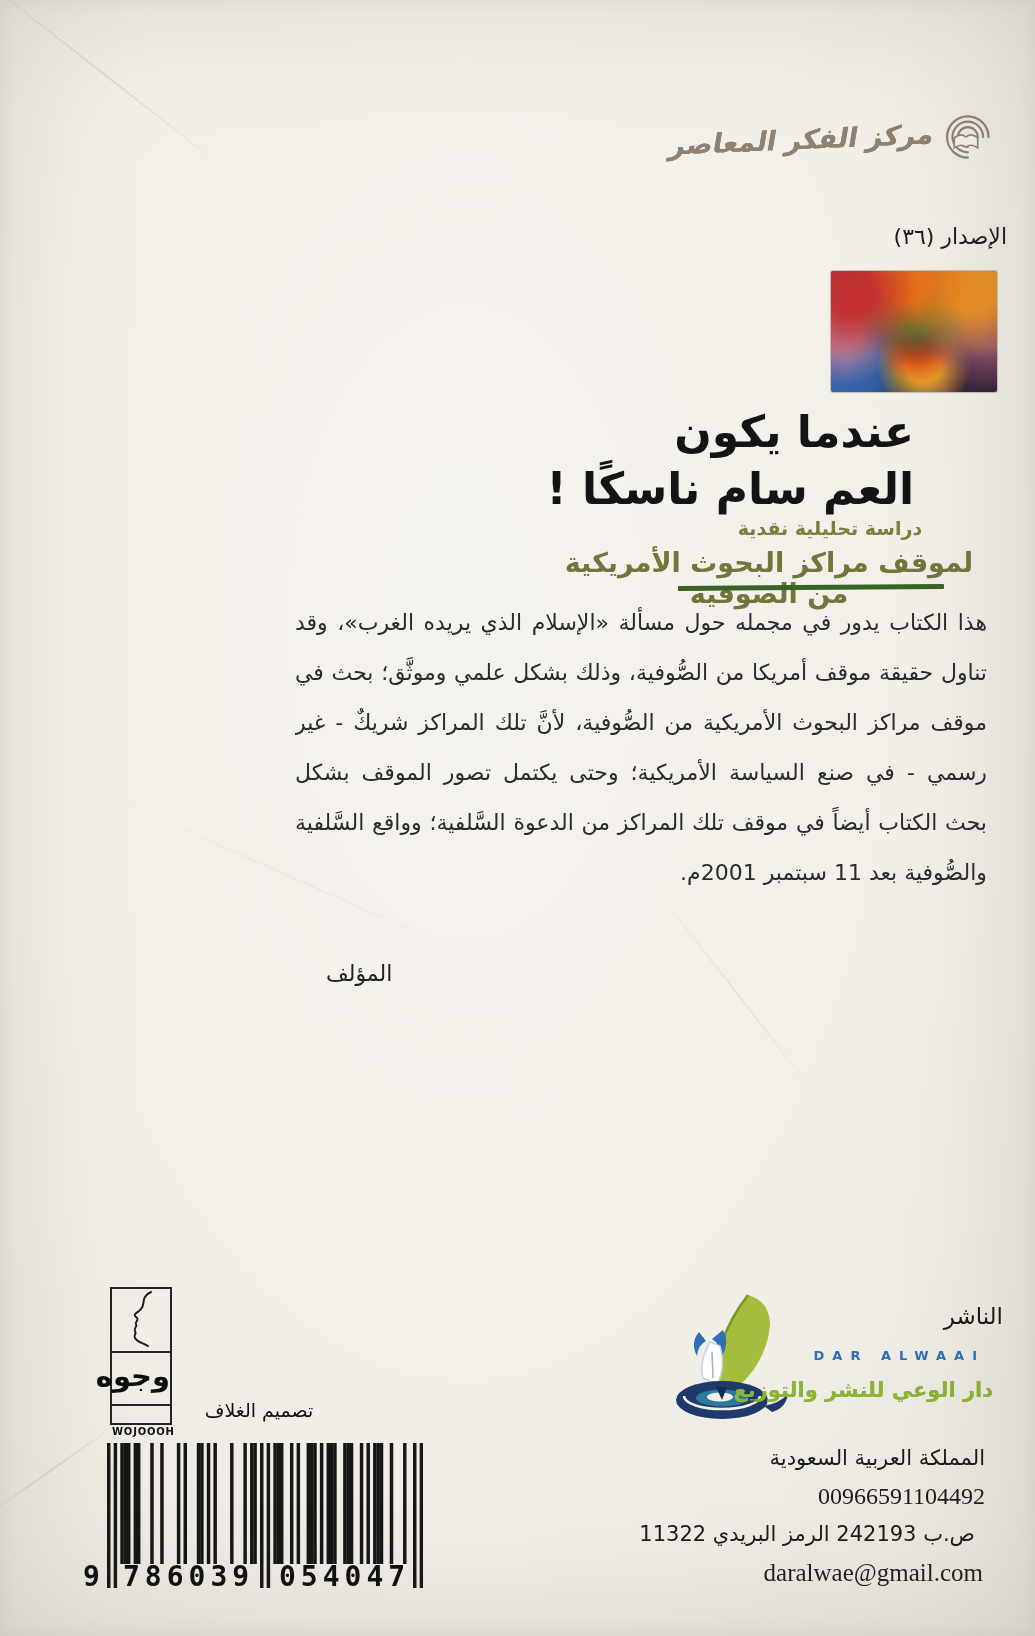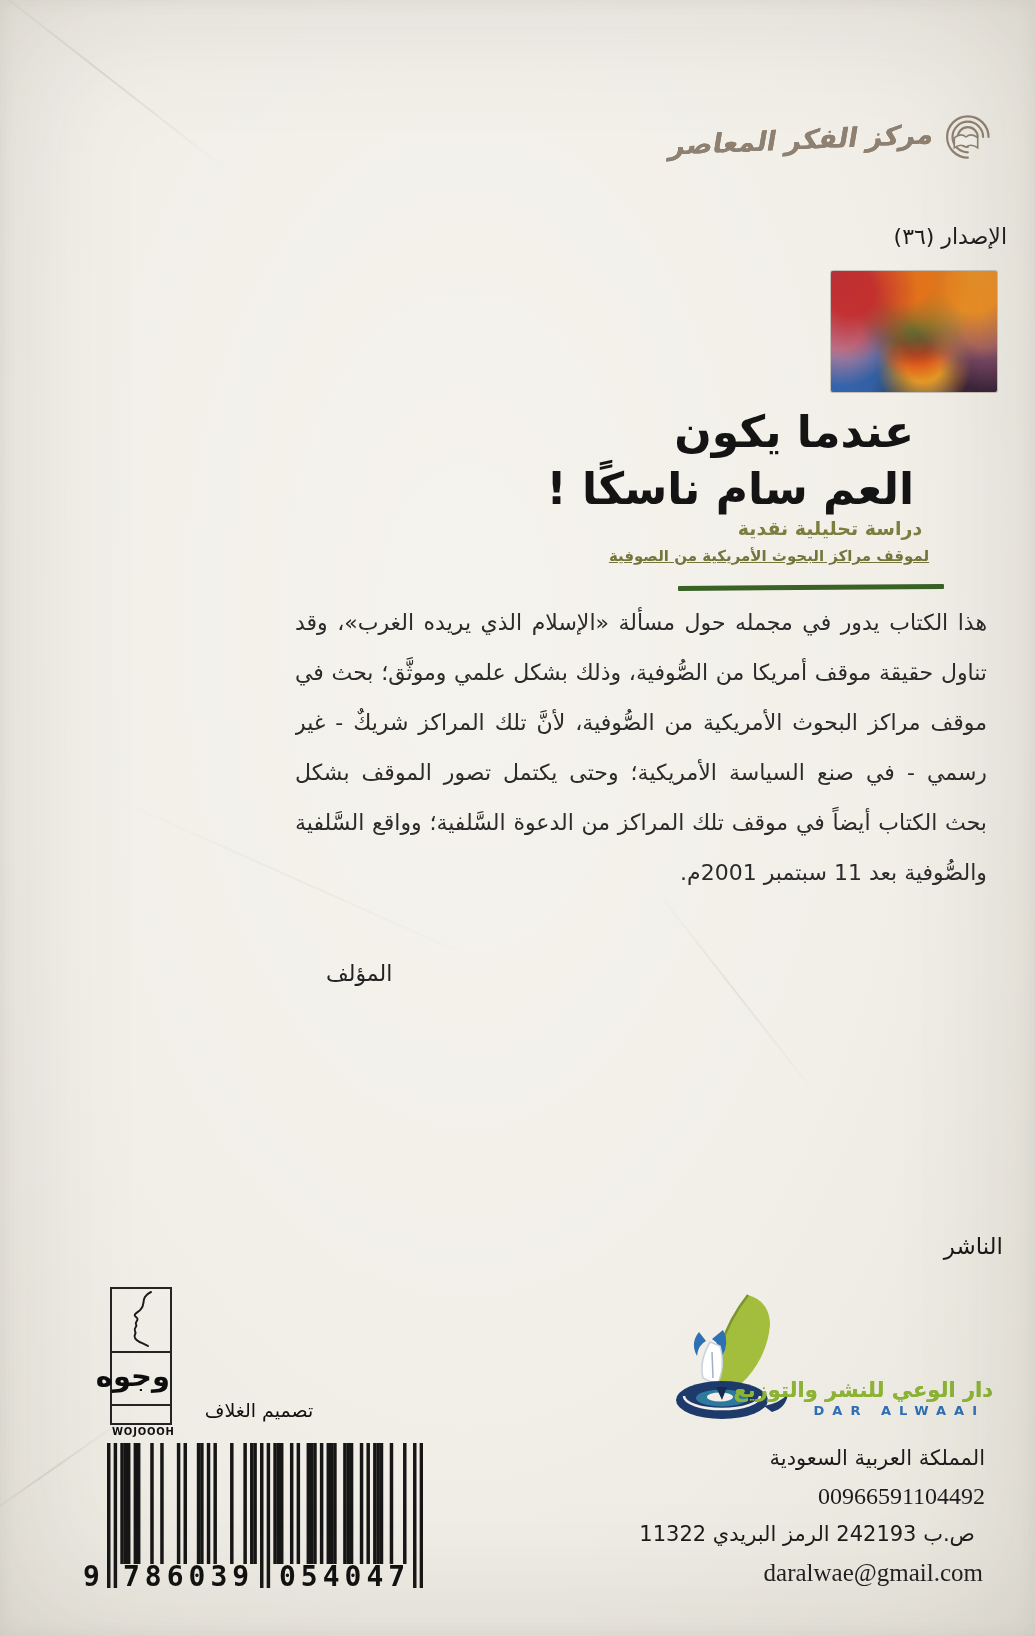--- a/index.html
+++ b/index.html
@@ -50,21 +50,21 @@
       radial-gradient(circle at 34% 92%, rgba(32,32,22,.85) 0 9%, transparent 28%);
     box-shadow:0 0 0 1px rgba(60,55,45,.25);
   }
 
   
   #book-title{top:403px; right:121px; direction:rtl; text-align:right;
     font-size:44px; font-weight:bold; color:#141414; line-height:57px; letter-spacing:-1px;}
   #subtitle-1{top:517px; left:728px; width:204px; text-align:center;
     font-size:19px; font-weight:bold; color:#7c7e3e; direction:rtl;}
   #subtitle-2{top:547px; left:551px; width:436px; text-align:center;
-    font-size:15px; font-weight:bold; color:#73753a; direction:rtl;text-decoration:underline;}
+    font-size:27px; font-weight:bold; color:#73753a; direction:rtl;}
   #subtitle-underline{top:585px; left:678px; width:266px; height:5px;
     background:#3a6126; transform:rotate(-.4deg); border-radius:1px;}
 
   
   #synopsis{top:598px; left:295px; width:692px; direction:rtl; color:#2b2b2b;
     font-size:22px; text-justify:inter-word;}
   .syn-line{height:50px; line-height:50px; text-align:justify; text-align-last:justify; overflow:hidden;}
   .syn-line:last-child{text-align-last:right;}
   #author-signature{top:961px; left:326px; font-size:22px; color:#222; direction:rtl;}
 
@@ -83,25 +83,25 @@
   
   #barcode{left:85px; top:1443px; width:342px; height:160px;}
   #barcode-bars{position:absolute; left:22px; top:0;}
   .bc-digits{position:absolute; top:117px; font-family:"DejaVu Sans Mono", monospace;
     font-weight:bold; font-size:28px; color:#101010;}
   #bc-lead{left:-2px;}
   #bc-g1{left:38px; letter-spacing:5px;}
   #bc-g2{left:194px; letter-spacing:5px;}
 
   
-  #publisher-label{top:1233px; right:32px; font-size:23px; color:#161616; direction:rtl;}
+  #publisher-label{top:1303px; right:32px; font-size:23px; color:#161616; direction:rtl;}
   #publisher-logo{left:672px; top:1290px;}
   #publisher-name-ar{top:1378px; right:42px; font-size:21px; font-weight:bold;
     color:#8cb335; direction:rtl; text-shadow:0 0 .5px #8cb335;}
-  #publisher-name-en{top:1403px; right:50px; font-size:13px; font-weight:bold;
+  #publisher-name-en{top:1348px; right:50px; font-size:13px; font-weight:bold;
     letter-spacing:8px; color:#2e6fb3;}
   #publisher-country{top:1446px; right:50px; font-size:21px; color:#1b1b1b; direction:rtl;}
   #publisher-phone{top:1483px; right:50px; font-size:24px; color:#1b1b1b;
     font-family:"Liberation Serif","DejaVu Serif",serif;}
   #publisher-pobox{top:1522px; right:60px; font-size:21px; color:#1b1b1b; direction:rtl;}
   #publisher-email{top:1559px; right:52px; font-size:25px; color:#1f1f1f;
     font-family:"Liberation Serif","DejaVu Serif",serif;}
 </style>
 </head>
 <body>

